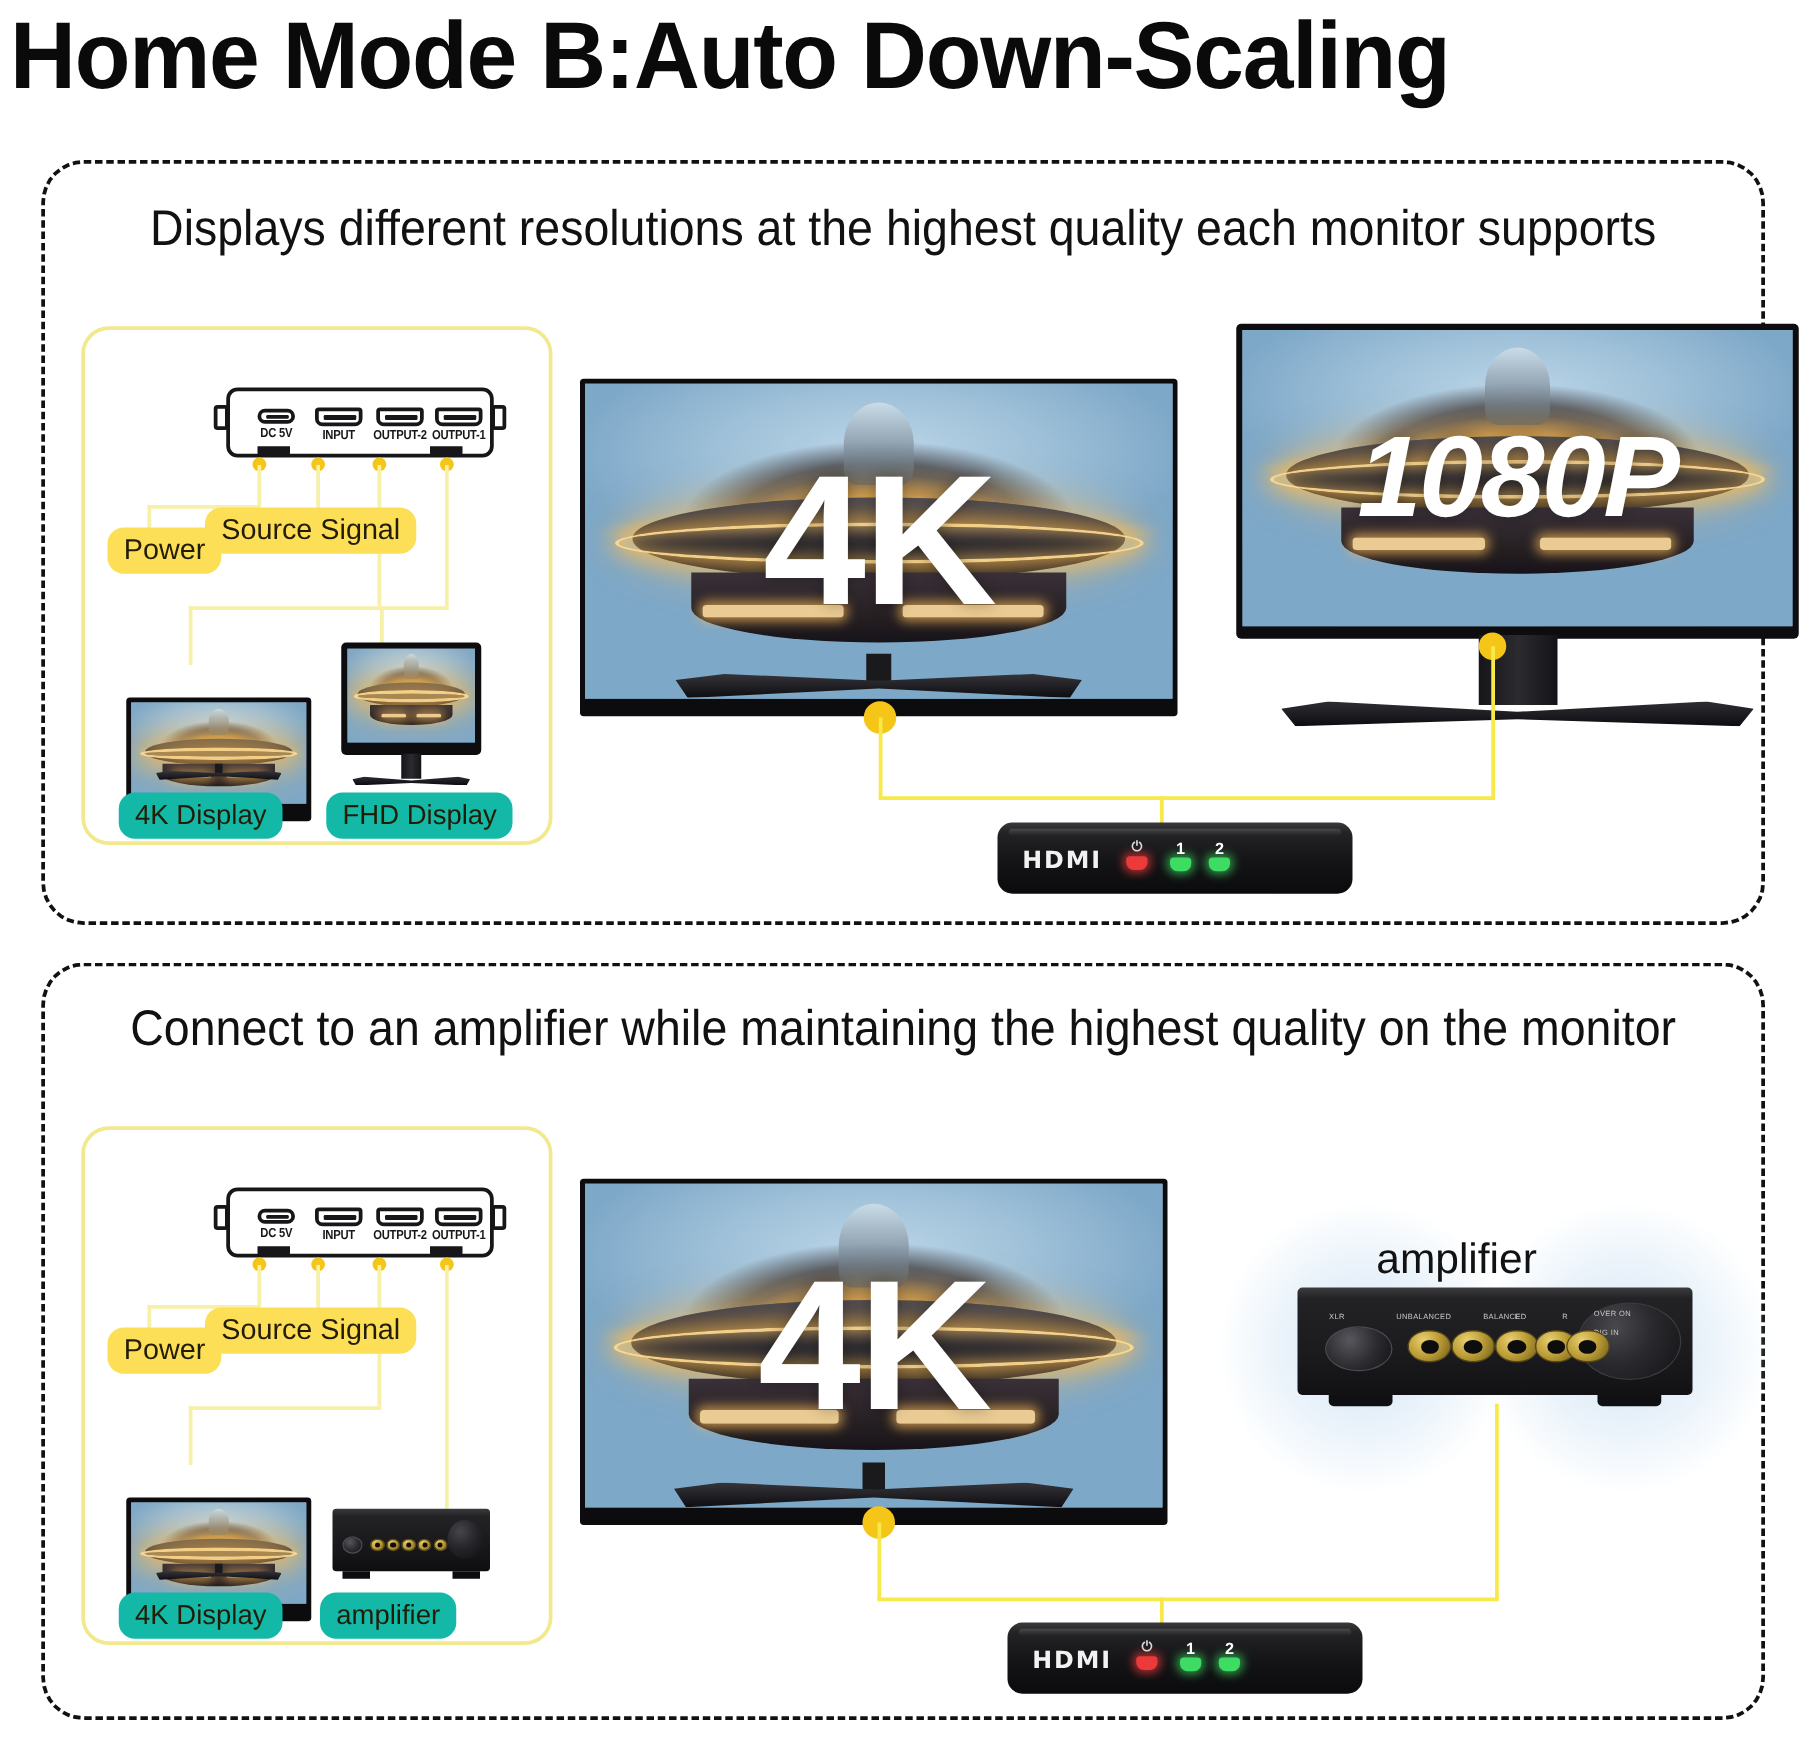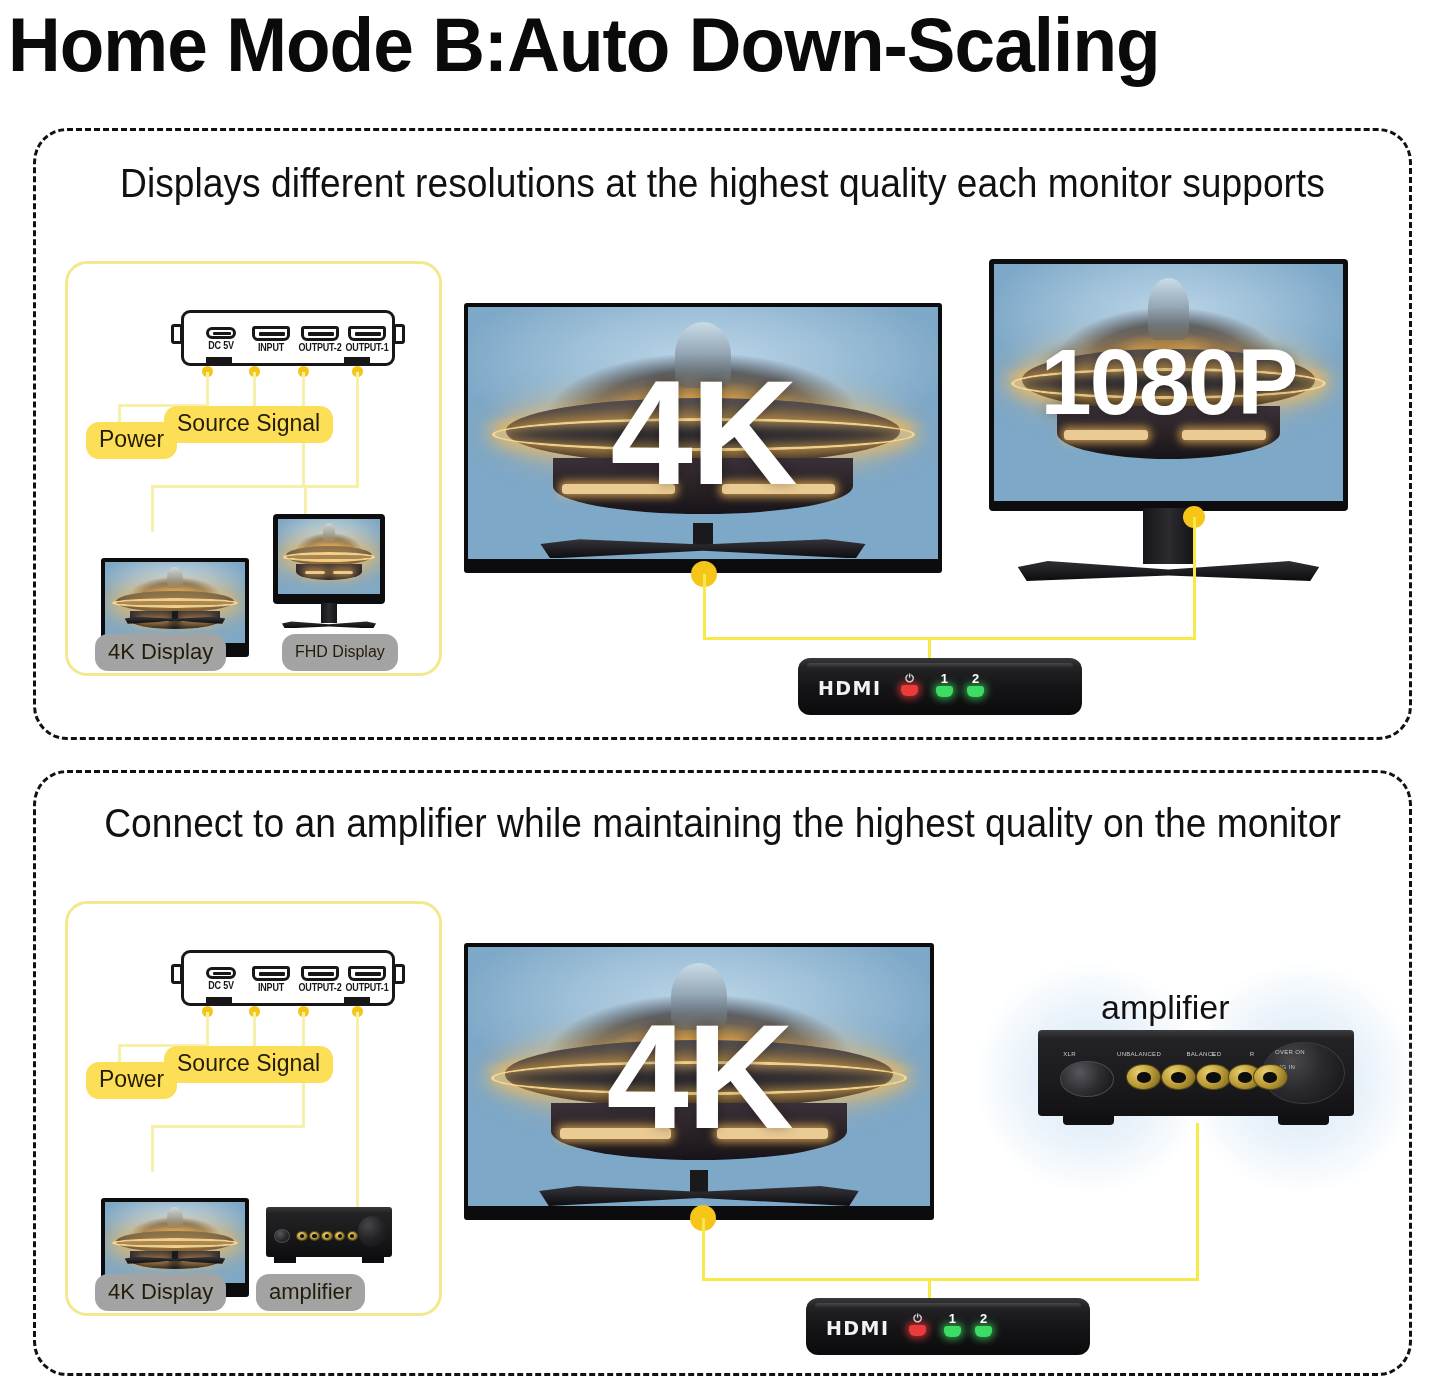--- a/index.html
+++ b/index.html
@@ -152,21 +152,21 @@
     position: absolute;
     width: 26px; height: 26px;
     border-radius: 50%;
     background: #f5c518;
   }
   .cable-dot.small { width: 22px; height: 22px; }
 
   
   .pill {
     position: absolute;
-    background: #a3a3a3;
+    background: #14b8a6;
     border-radius: 13px;
     color: #231d08;
     font-size: 23px;
     padding: 3px 13px 5px;
     white-space: nowrap;
     line-height: 29px;
   }
   .pill.soft { background: #fcdf57; }
 
   
@@ -470,40 +470,40 @@
           <div class="ufo-body"></div>
           <div class="ufo-ring"></div>
           <div class="ufo-under"></div>
           <div class="ufo-bar" style="left:26%; top:70%; width:20%;"></div>
           <div class="ufo-bar" style="left:54%; top:70%; width:20%;"></div>
         </div>
       </div>
       <div class="mon-neck"></div>
       <div class="mon-base"></div>
     </div>
-    <div class="pill" style="left:214px; top:370px; font-size:16px;">FHD Display</div>
+    <div class="pill" style="left:193px; top:370px; font-size:22px;">FHD Display</div>
   </div>
 
   <div class="tv" style="left:428px; top:128px; width:478px; height:322px;">
     <div class="tv-bezel">
       <div class="ufo-screen">
         <div class="ufo-dome"></div>
         <div class="ufo-body"></div>
         <div class="ufo-ring"></div>
         <div class="ufo-under"></div>
         <div class="ufo-bar" style="left:20%; top:70%; width:24%;"></div>
         <div class="ufo-bar" style="left:54%; top:70%; width:24%;"></div>
         <div class="screen-label" style="font-size:148px;">4K</div>
       </div>
     </div>
     <div class="tv-neck"></div>
     <div class="tv-stand"></div>
   </div>
 
-  <div class="mon" style="left:953px; top:128px; width:359px; height:332px;">
+  <div class="mon" style="left:953px; top:128px; width:450px; height:332px;font-style:italic;">
     <div class="mon-bezel">
       <div class="ufo-screen">
         <div class="ufo-dome"></div>
         <div class="ufo-body"></div>
         <div class="ufo-ring"></div>
         <div class="ufo-under"></div>
         <div class="ufo-bar" style="left:20%; top:70%; width:24%;"></div>
         <div class="ufo-bar" style="left:54%; top:70%; width:24%;"></div>
         <div class="screen-label" style="font-size:92px;">1080P</div>
       </div>

